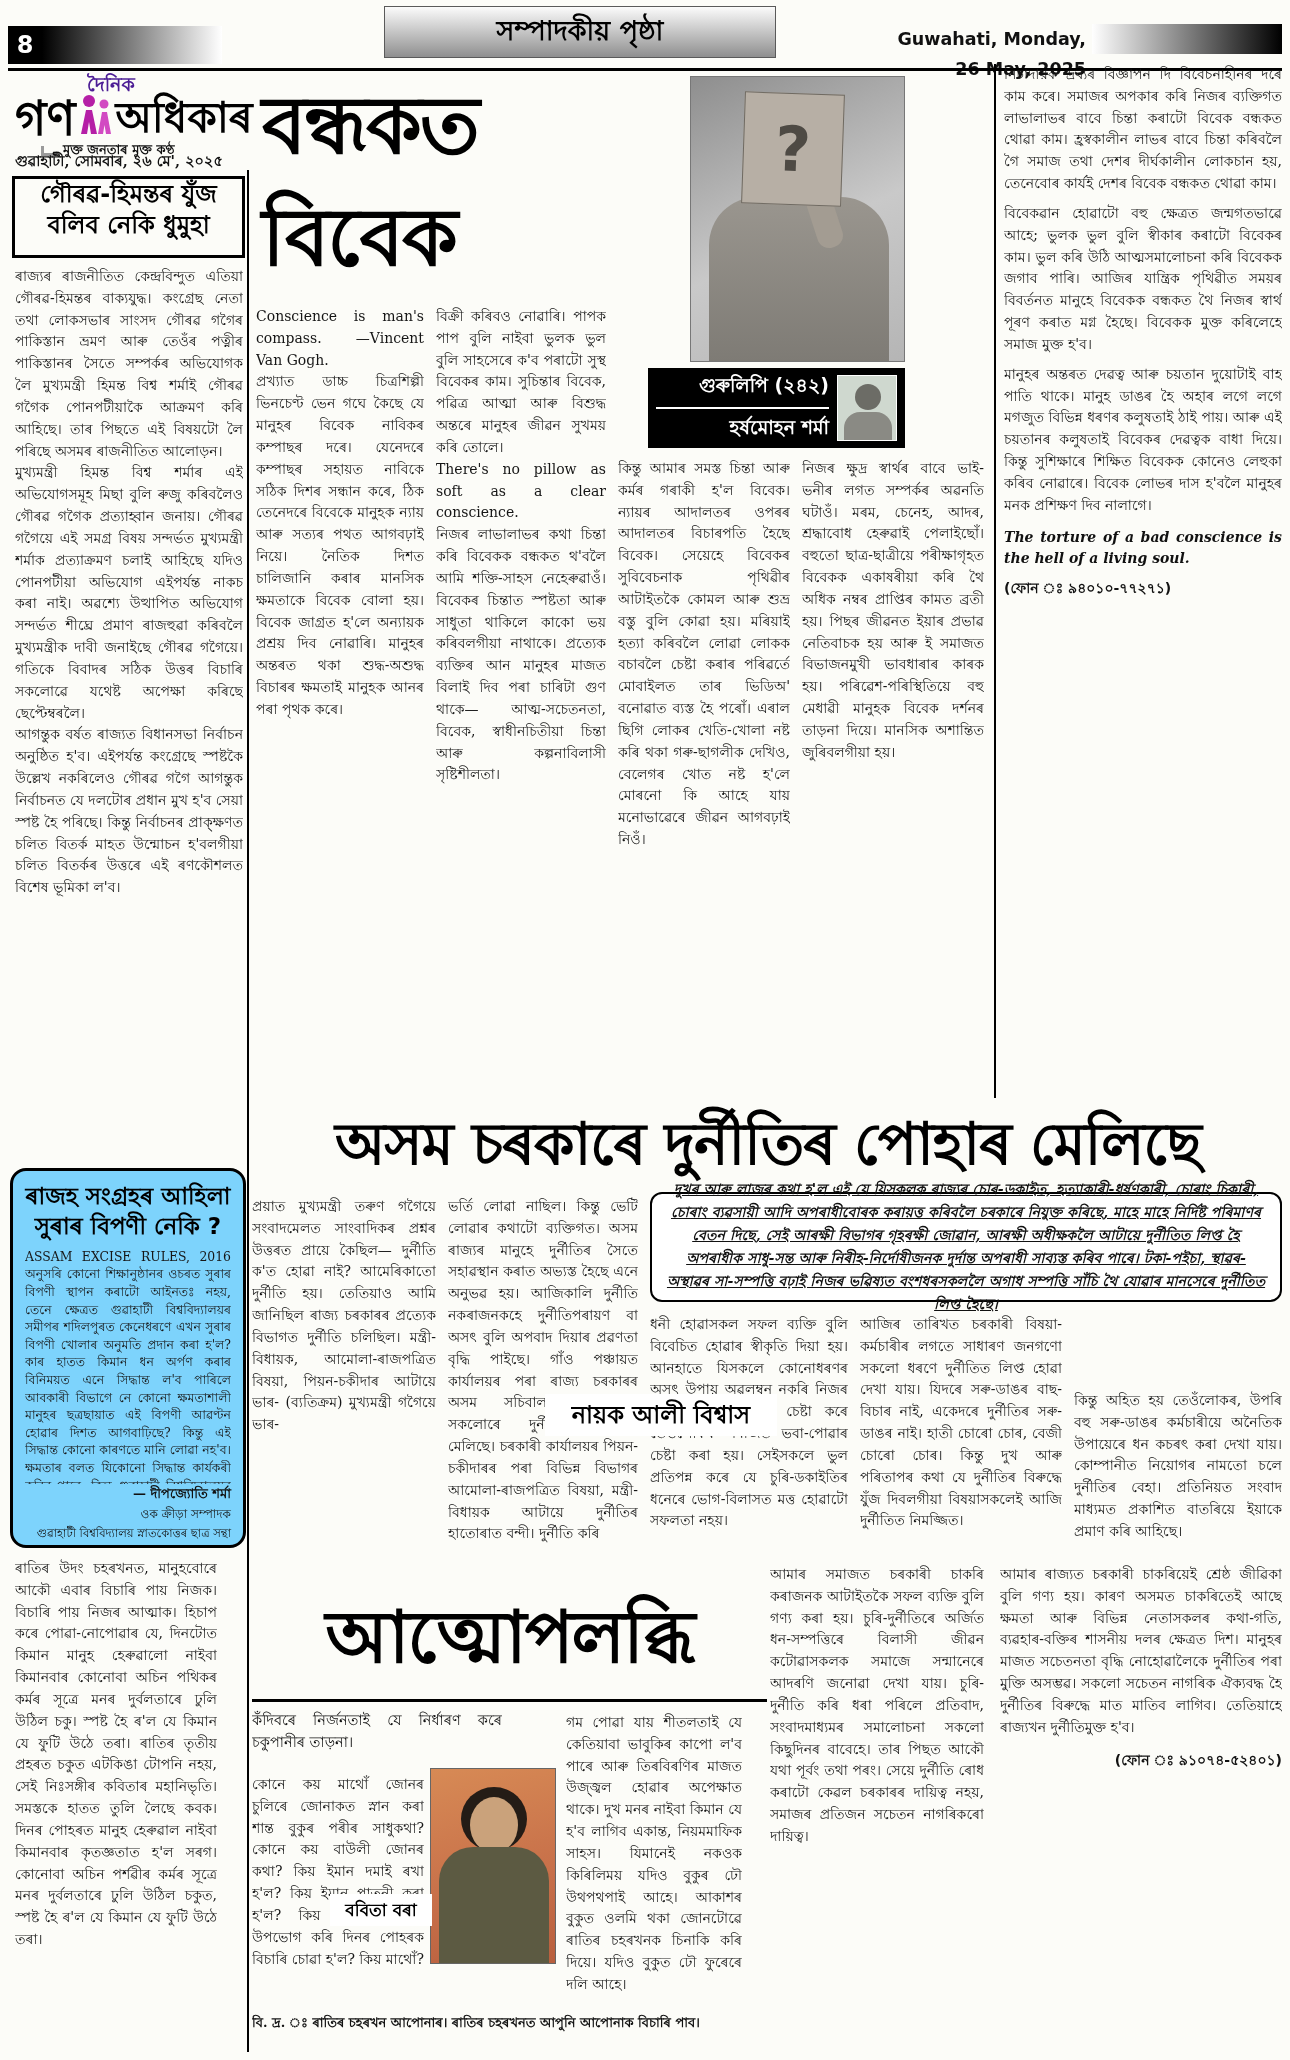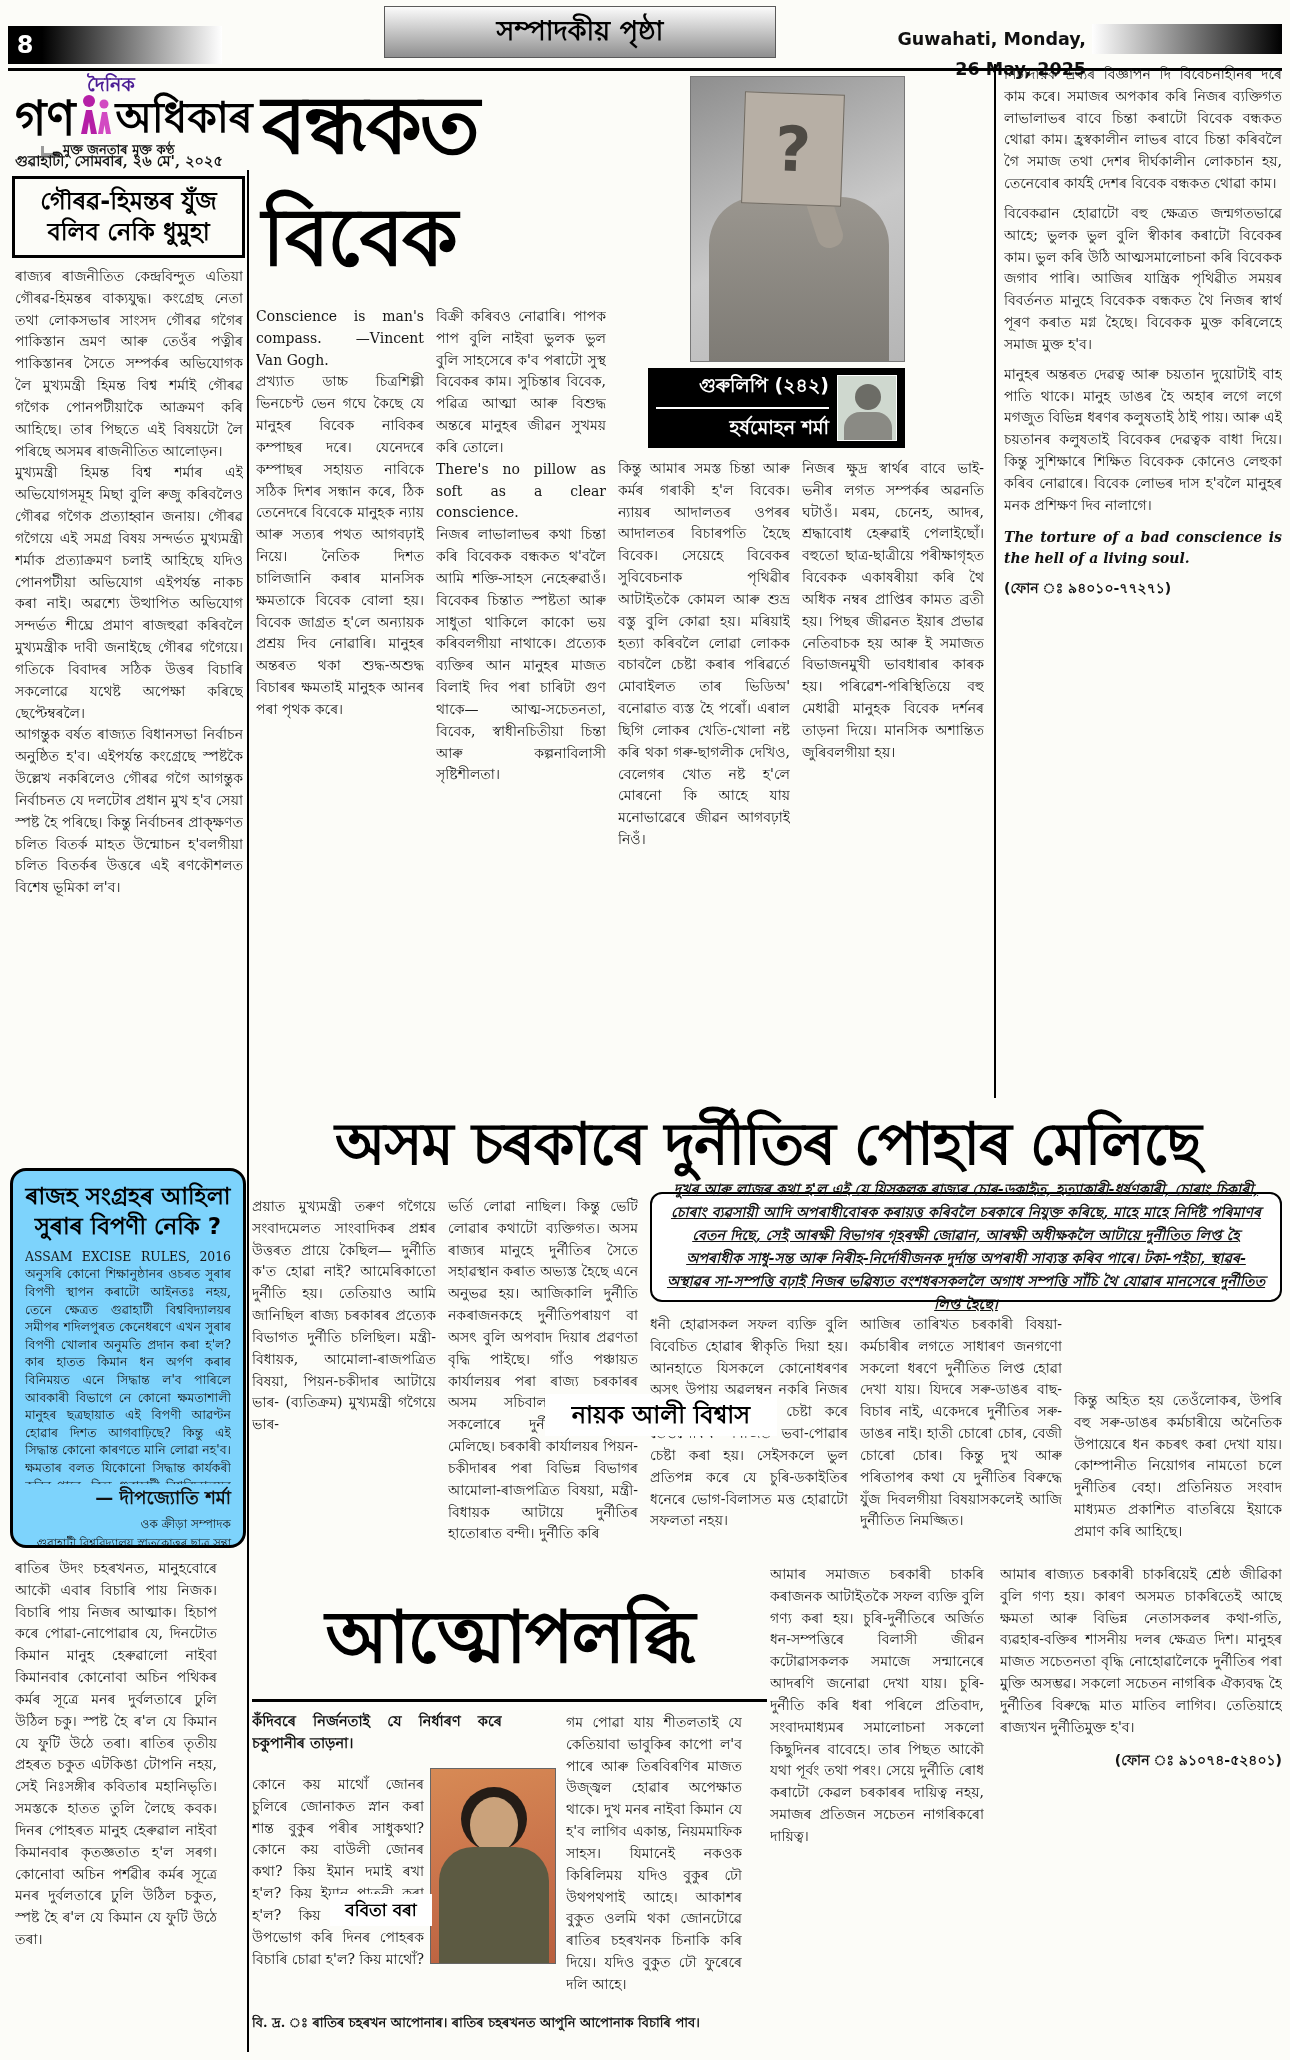--- a/index.html
+++ b/index.html
@@ -69,21 +69,21 @@
     </span>
     <span class="hl" style="font-size:42px;line-height:44px">অধিকাৰ</span>
   </div>
   <div style="display:flex;align-items:center;gap:6px;margin-left:26px">
     <span style="width:16px;height:10px;border-left:3px solid #9a9a9a;border-bottom:3px solid #9a9a9a;display:inline-block"></span>
     <span style="font-family:'DejaVu Sans',sans-serif;font-weight:800;font-size:13px">মুক্ত জনতাৰ মুক্ত কণ্ঠ</span>
   </div>
 </div>
 <div class="blk" style="left:15px;top:150px;width:232px;height:22px;text-align:left;font-weight:700;font-size:14.5px">গুৱাহাটী, সোমবাৰ, ২৬ মে', ২০২৫</div>
 
-<div class="blk" style="left:12px;top:176px;width:233px;height:82px;border:3px solid #000;display:flex;align-items:center;justify-content:center">
+<div class="blk" style="left:12px;top:176px;width:233px;height:82px;border:3px solid #000;display:flex;justify-content:center">
   <div class="hl" style="font-size:24px;line-height:1.3;text-align:center;white-space:pre-line">গৌৰৱ-হিমন্তৰ যুঁজ
 বলিব নেকি ধুমুহা</div>
 </div>
 <div class="blk txt" style="left:15px;top:266px;width:228px;height:892px">ৰাজ্যৰ ৰাজনীতিত কেন্দ্ৰবিন্দুত এতিয়া গৌৰৱ-হিমন্তৰ বাক্যযুদ্ধ। কংগ্ৰেছ নেতা তথা লোকসভাৰ সাংসদ গৌৰৱ গগৈৰ পাকিস্তান ভ্ৰমণ আৰু তেওঁৰ পত্নীৰ পাকিস্তানৰ সৈতে সম্পৰ্কৰ অভিযোগক লৈ মুখ্যমন্ত্ৰী হিমন্ত বিশ্ব শৰ্মাই গৌৰৱ গগৈক পোনপটীয়াকৈ আক্ৰমণ কৰি আহিছে। তাৰ পিছতে এই বিষয়টো লৈ পৰিছে অসমৰ ৰাজনীতিত আলোড়ন।
 মুখ্যমন্ত্ৰী হিমন্ত বিশ্ব শৰ্মাৰ এই অভিযোগসমূহ মিছা বুলি ৰুজু কৰিবলৈও গৌৰৱ গগৈক প্ৰত্যাহ্বান জনায়। গৌৰৱ গগৈয়ে এই সমগ্ৰ বিষয় সন্দৰ্ভত মুখ্যমন্ত্ৰী শৰ্মাক প্ৰত্যাক্ৰমণ চলাই আহিছে যদিও পোনপটীয়া অভিযোগ এইপৰ্যন্ত নাকচ কৰা নাই। অৱশ্যে উত্থাপিত অভিযোগ সন্দৰ্ভত শীঘ্ৰে প্ৰমাণ ৰাজহুৱা কৰিবলৈ মুখ্যমন্ত্ৰীক দাবী জনাইছে গৌৰৱ গগৈয়ে। গতিকে বিবাদৰ সঠিক উত্তৰ বিচাৰি সকলোৱে যথেষ্ট অপেক্ষা কৰিছে ছেপ্টেম্বৰলৈ।
 আগন্তুক বৰ্ষত ৰাজ্যত বিধানসভা নিৰ্বাচন অনুষ্ঠিত হ'ব। এইপৰ্যন্ত কংগ্ৰেছে স্পষ্টকৈ উল্লেখ নকৰিলেও গৌৰৱ গগৈ আগন্তুক নিৰ্বাচনত যে দলটোৰ প্ৰধান মুখ হ'ব সেয়া স্পষ্ট হৈ পৰিছে। কিন্তু নিৰ্বাচনৰ প্ৰাক্‌ক্ষণত চলিত বিতৰ্ক মাহত উন্মোচন হ'বলগীয়া চলিত বিতৰ্কৰ উত্তৰে এই ৰণকৌশলত বিশেষ ভূমিকা ল'ব।</div>
 
 <div class="blk rule" style="left:247px;top:170px;width:2px;height:1882px"></div>
 
 <div class="blk hl" style="left:262px;top:70px;width:420px;height:234px;font-size:80px;line-height:1.4;letter-spacing:-2px;white-space:pre-line">বন্ধকত
@@ -123,21 +123,21 @@
   <div class="txt" style="width:100%;margin-top:8px">বিবেকৱান হোৱাটো বহু ক্ষেত্ৰত জন্মগতভাৱে আহে; ভুলক ভুল বুলি স্বীকাৰ কৰাটো বিবেকৰ কাম। ভুল কৰি উঠি আত্মসমালোচনা কৰি বিবেকক জগাব পাৰি। আজিৰ যান্ত্ৰিক পৃথিৱীত সময়ৰ বিবৰ্তনত মানুহে বিবেকক বন্ধকত থৈ নিজৰ স্বাৰ্থ পূৰণ কৰাত মগ্ন হৈছে। বিবেকক মুক্ত কৰিলেহে সমাজ মুক্ত হ'ব।</div>
   <div class="txt" style="width:100%;margin-top:8px">মানুহৰ অন্তৰত দেৱত্ব আৰু চয়তান দুয়োটাই বাহ পাতি থাকে। মানুহ ডাঙৰ হৈ অহাৰ লগে লগে মগজুত বিভিন্ন ধৰণৰ কলুষতাই ঠাই পায়। আৰু এই চয়তানৰ কলুষতাই বিবেকৰ দেৱত্বক বাধা দিয়ে। কিন্তু সুশিক্ষাৰে শিক্ষিত বিবেকক কোনেও লেহুকা কৰিব নোৱাৰে। বিবেক লোভৰ দাস হ'বলৈ মানুহৰ মনক প্ৰশিক্ষণ দিব নালাগে।</div>
   <div class="qen" style="margin-top:10px">The torture of a bad conscience is the hell of a living soul.</div>
   <div class="phone" style="margin-top:8px">(ফোন ঃ ৯৪০১০-৭৭২৭১)</div>
 </div>
 
 <div class="blk graybox" style="left:10px;top:1168px;width:236px;height:380px">
   <div class="hl" style="font-size:23px;line-height:1.32;text-align:center;white-space:pre-line;margin-bottom:6px">ৰাজহ সংগ্ৰহৰ আহিলা
 সুৰাৰ বিপণী নেকি ?</div>
   <div class="txt" style="font-size:12.4px;line-height:1.42;height:236px">ASSAM EXCISE RULES, 2016 অনুসৰি কোনো শিক্ষানুষ্ঠানৰ ওচৰত সুৰাৰ বিপণী স্থাপন কৰাটো আইনতঃ নহয়, তেনে ক্ষেত্ৰত গুৱাহাটী বিশ্ববিদ্যালয়ৰ সমীপৰ শদিলপুৰত কেনেধৰণে এখন সুৰাৰ বিপণী খোলাৰ অনুমতি প্ৰদান কৰা হ'ল? কাৰ হাতত কিমান ধন অৰ্পণ কৰাৰ বিনিময়ত এনে সিদ্ধান্ত ল'ব পাৰিলে আবকাৰী বিভাগে নে কোনো ক্ষমতাশালী মানুহৰ ছত্ৰছায়াত এই বিপণী আৱণ্টন হোৱাৰ দিশত আগবাঢ়িছে? কিন্তু এই সিদ্ধান্ত কোনো কাৰণতে মানি লোৱা নহ'ব। ক্ষমতাৰ বলত যিকোনো সিদ্ধান্ত কাৰ্যকৰী কৰিব পাৰে, কিন্তু গুৱাহাটী বিশ্ববিদ্যালয়ৰ সচেতন ছাত্ৰসমাজ ইয়াৰ বিৰুদ্ধে সদায় থিয় হৈ থাকিব। আমাৰ স্পষ্ট মত— গুৱাহাটী বিশ্ববিদ্যালয়ৰ সমীপত কোনো সুৰাৰ বিপণী হ'ব নোৱাৰে।</div>
-  <div class="sig" style="font-weight:800;font-size:18px">— দীপজ্যোতি শৰ্মা</div>
+  <div class="sig" style="font-weight:800;font-size:13px">— দীপজ্যোতি শৰ্মা</div>
   <div class="sig" style="font-size:12px">ওক ক্ৰীড়া সম্পাদক</div>
   <div class="sig" style="font-size:11.5px">গুৱাহাটী বিশ্ববিদ্যালয় স্নাতকোত্তৰ ছাত্ৰ সন্থা ২০২৪-২৫</div>
 </div>
 
 <div class="blk hl" style="left:252px;top:1100px;width:1032px;height:88px;font-size:58px;line-height:88px;text-align:center;letter-spacing:-1px;overflow:hidden">অসম চৰকাৰে দুৰ্নীতিৰ পোহাৰ মেলিছে</div>
 
 <div class="blk txt" style="left:252px;top:1196px;width:184px;height:360px">প্ৰয়াত মুখ্যমন্ত্ৰী তৰুণ গগৈয়ে সংবাদমেলত সাংবাদিকৰ প্ৰশ্নৰ উত্তৰত প্ৰায়ে কৈছিল— দুৰ্নীতি ক'ত হোৱা নাই? আমেৰিকাতো দুৰ্নীতি হয়। তেতিয়াও আমি জানিছিল ৰাজ্য চৰকাৰৰ প্ৰত্যেক বিভাগত দুৰ্নীতি চলিছিল। মন্ত্ৰী-বিধায়ক, আমোলা-ৰাজপত্ৰিত বিষয়া, পিয়ন-চকীদাৰ আটায়ে ভাৰ- (ব্যতিক্ৰম) মুখ্যমন্ত্ৰী গগৈয়ে ভাৰ-</div>
 <div class="blk txt" style="left:448px;top:1196px;width:190px;height:360px">ভৰ্তি লোৱা নাছিল। কিন্তু ভেটি লোৱাৰ কথাটো ব্যক্তিগত। অসম ৰাজ্যৰ মানুহে দুৰ্নীতিৰ সৈতে সহাৱস্থান কৰাত অভ্যস্ত হৈছে এনে অনুভৱ হয়। আজিকালি দুৰ্নীতি নকৰাজনকহে দুৰ্নীতিপৰায়ণ বা অসৎ বুলি অপবাদ দিয়াৰ প্ৰৱণতা বৃদ্ধি পাইছে। গাঁও পঞ্চায়ত কাৰ্যালয়ৰ পৰা ৰাজ্য চৰকাৰৰ অসম সচিবালয়ৰ বিষয়ালৈ সকলোৰে দুৰ্নীতিৰ পোহাৰ মেলিছে। চৰকাৰী কাৰ্যালয়ৰ পিয়ন-চকীদাৰৰ পৰা বিভিন্ন বিভাগৰ আমোলা-ৰাজপত্ৰিত বিষয়া, মন্ত্ৰী-বিধায়ক আটায়ে দুৰ্নীতিৰ হাতোৰাত বন্দী। দুৰ্নীতি কৰি</div>
 
 <div class="blk pull" style="left:650px;top:1192px;width:632px;height:110px">
@@ -155,21 +155,21 @@
   <div class="txt">আমাৰ ৰাজ্যত চৰকাৰী চাকৰিয়েই শ্ৰেষ্ঠ জীৱিকা বুলি গণ্য হয়। কাৰণ অসমত চাকৰিতেই আছে ক্ষমতা আৰু বিভিন্ন নেতাসকলৰ কথা-গতি, ব্যৱহাৰ-বক্তিৰ শাসনীয় দলৰ ক্ষেত্ৰত দিশ। মানুহৰ মাজত সচেতনতা বৃদ্ধি নোহোৱালৈকে দুৰ্নীতিৰ পৰা মুক্তি অসম্ভৱ। সকলো সচেতন নাগৰিক ঐক্যবদ্ধ হৈ দুৰ্নীতিৰ বিৰুদ্ধে মাত মাতিব লাগিব। তেতিয়াহে ৰাজ্যখন দুৰ্নীতিমুক্ত হ'ব।</div>
   <div class="phone" style="margin-top:10px;text-align:right">(ফোন ঃ ৯১০৭৪-৫২৪০১)</div>
 </div>
 
 <div class="blk txt" style="left:15px;top:1558px;width:202px;height:494px">ৰাতিৰ উদং চহৰখনত, মানুহবোৰে আকৌ এবাৰ বিচাৰি পায় নিজক। বিচাৰি পায় নিজৰ আত্মাক। হিচাপ কৰে পোৱা-নোপোৱাৰ যে, দিনটোত কিমান মানুহ হেৰুৱালো নাইবা কিমানবাৰ কোনোবা অচিন পথিকৰ কৰ্মৰ সূত্ৰে মনৰ দুৰ্বলতাৰে ঢুলি উঠিল চকু। স্পষ্ট হৈ ৰ'ল যে কিমান যে ফুটি উঠে তৰা। ৰাতিৰ তৃতীয় প্ৰহৰত চকুত এটকিঙা টোপনি নহয়, সেই নিঃসঙ্গীৰ কবিতাৰ মহানিভৃতি। সমস্তকে হাতত তুলি লৈছে কবক। দিনৰ পোহৰত মানুহ হেৰুৱাল নাইবা কিমানবাৰ কৃতজ্ঞতাত হ'ল সৰগ। কোনোবা অচিন পৰ্শৱীৰ কৰ্মৰ সূত্ৰে মনৰ দুৰ্বলতাৰে ঢুলি উঠিল চকুত, স্পষ্ট হৈ ৰ'ল যে কিমান যে ফুটি উঠে তৰা।</div>
 
 <div class="blk" style="left:252px;top:1584px;width:515px;height:118px;border-bottom:3px solid #000;display:flex;align-items:center;justify-content:center">
   <span class="hl" style="font-size:72px;letter-spacing:-2px">আত্মোপলব্ধি</span>
 </div>
 
-<div class="blk" style="left:252px;top:1710px;width:250px;height:58px;font-weight:700;font-size:14.5px;line-height:1.5;text-align:justify;overflow:hidden">কঁদিবৰে নিৰ্জনতাই যে নিৰ্ধাৰণ কৰে চকুপানীৰ তাড়না।</div>
+<div class="blk" style="left:252px;top:1710px;width:250px;height:58px;font-weight:400;font-size:14.5px;line-height:1.5;text-align:justify;overflow:hidden">কঁদিবৰে নিৰ্জনতাই যে নিৰ্ধাৰণ কৰে চকুপানীৰ তাড়না।</div>
 
 <div class="blk txt" style="left:252px;top:1774px;width:172px;height:234px">কোনে কয় মাথোঁ জোনৰ চুলিৰে জোনাকত স্নান কৰা শান্ত বুকুৰ পৰীৰ সাধুকথা? কোনে কয় বাউলী জোনৰ কথা? কিয় ইমান দমাই ৰখা হ'ল? কিয় ইমান পাতনী কৰা হ'ল? কিয় মাথোঁ সৌন্দৰ্য উপভোগ কৰি দিনৰ পোহৰক বিচাৰি চোৱা হ'ল? কিয় মাথোঁ?</div>
 
 <div class="blk hl" style="left:330px;top:1894px;width:102px;height:32px;background:#fff;font-size:17px;line-height:32px;text-align:center;z-index:3">ববিতা বৰা</div>
 
 <div class="blk photo2" style="left:430px;top:1768px;width:126px;height:196px">
   <div class="hair"></div>
   <div class="face"></div>
   <div class="body"></div>
 </div>

